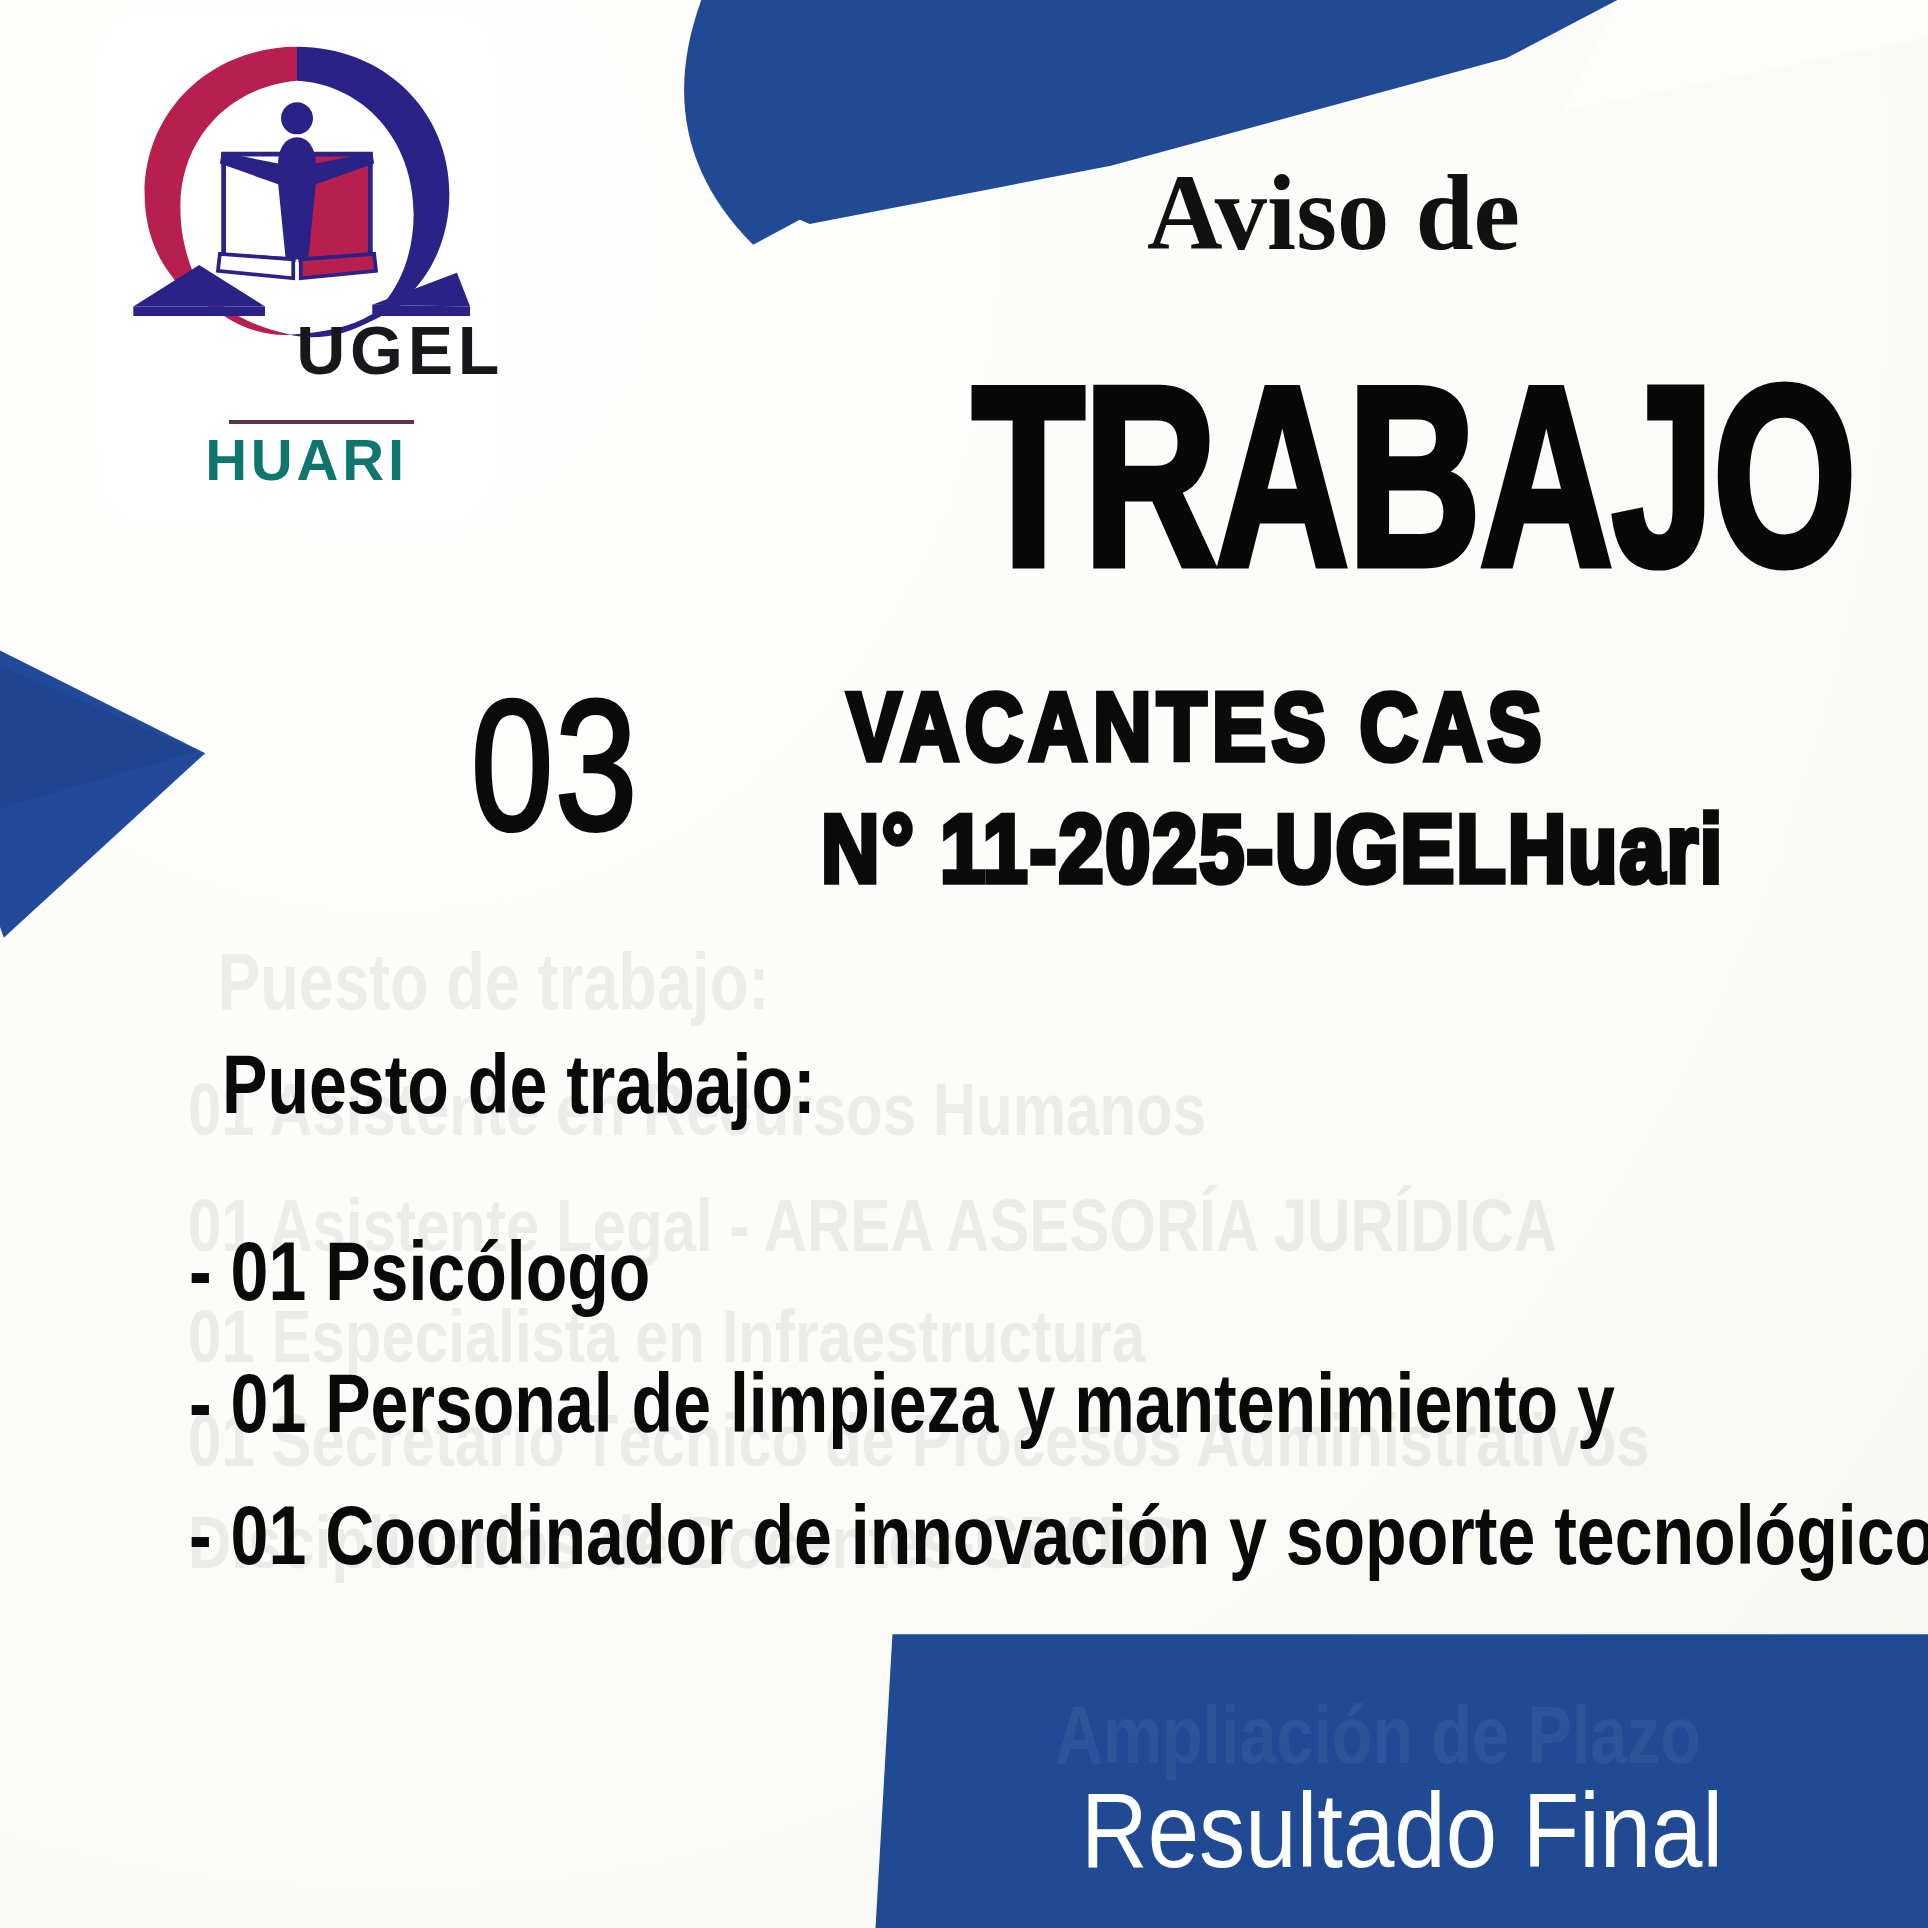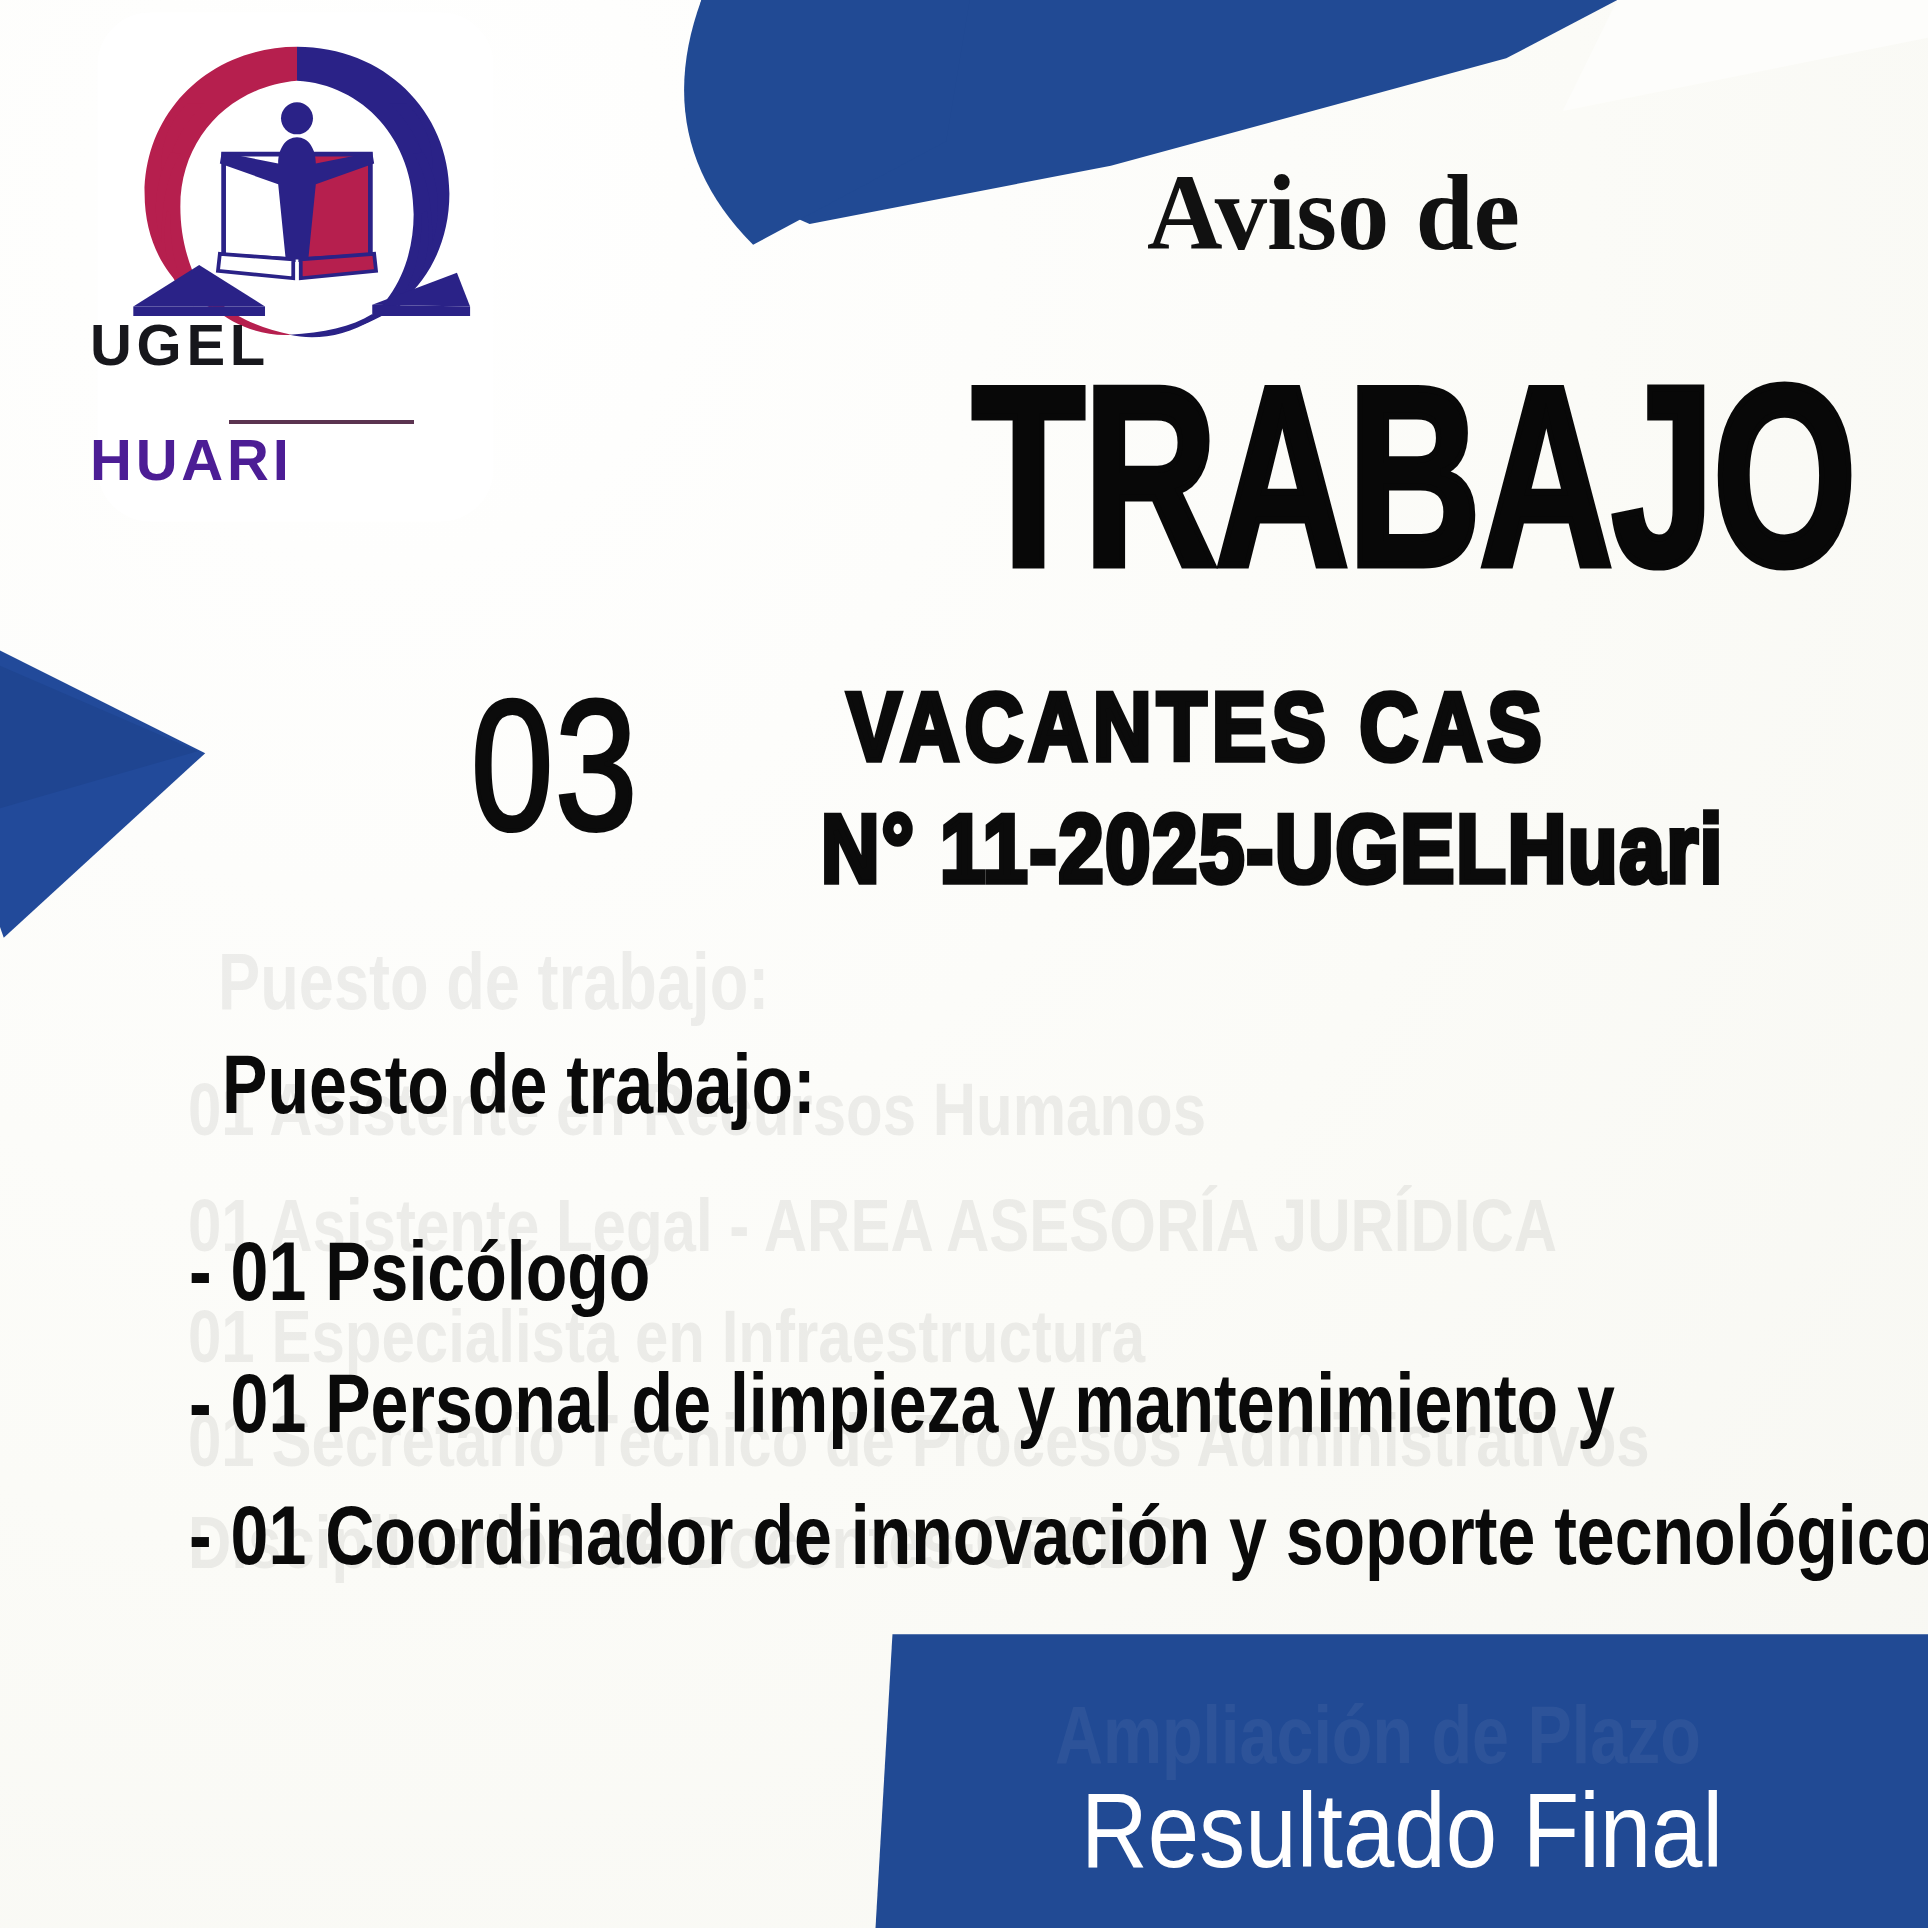--- a/index.html
+++ b/index.html
@@ -56,47 +56,47 @@
     left: 0;
     top: 0;
     width: 414px;
     height: 508px;
   }
   .logo-text-ugel {
     position: absolute;
     left: 0;
     top: 303px;
     width: 414px;
-    text-align: left;
-    font-family: "Liberation Sans", sans-serif;
-    font-weight: 700;
-    font-size: 58px;
+    text-align: right;
+    font-family: "Liberation Sans", sans-serif;
+    font-weight: 700;
+    font-size: 68px;
     letter-spacing: 4.7px;
     color: #17171c;
     line-height: 1;
   }
   .logo-rule {
     position: absolute;
     left: 139px;
     top: 407px;
     width: 185px;
     height: 3.8px;
     background: #5b3350;
   }
   .logo-text-huari {
     position: absolute;
     left: 0;
     top: 418px;
     width: 433px;
-    text-align: left;
+    text-align: center;
     font-family: "Liberation Sans", sans-serif;
     font-weight: 700;
     font-size: 58px;
     letter-spacing: 3.8px;
-    color: #4c1d95;
+    color: #0f766e;
     line-height: 1;
   }
 
   
   .aviso-de {
     position: absolute;
     left: 1147px;
     top: 158px;
     font-family: "Liberation Serif", "DejaVu Serif", serif;
     font-weight: 700;

